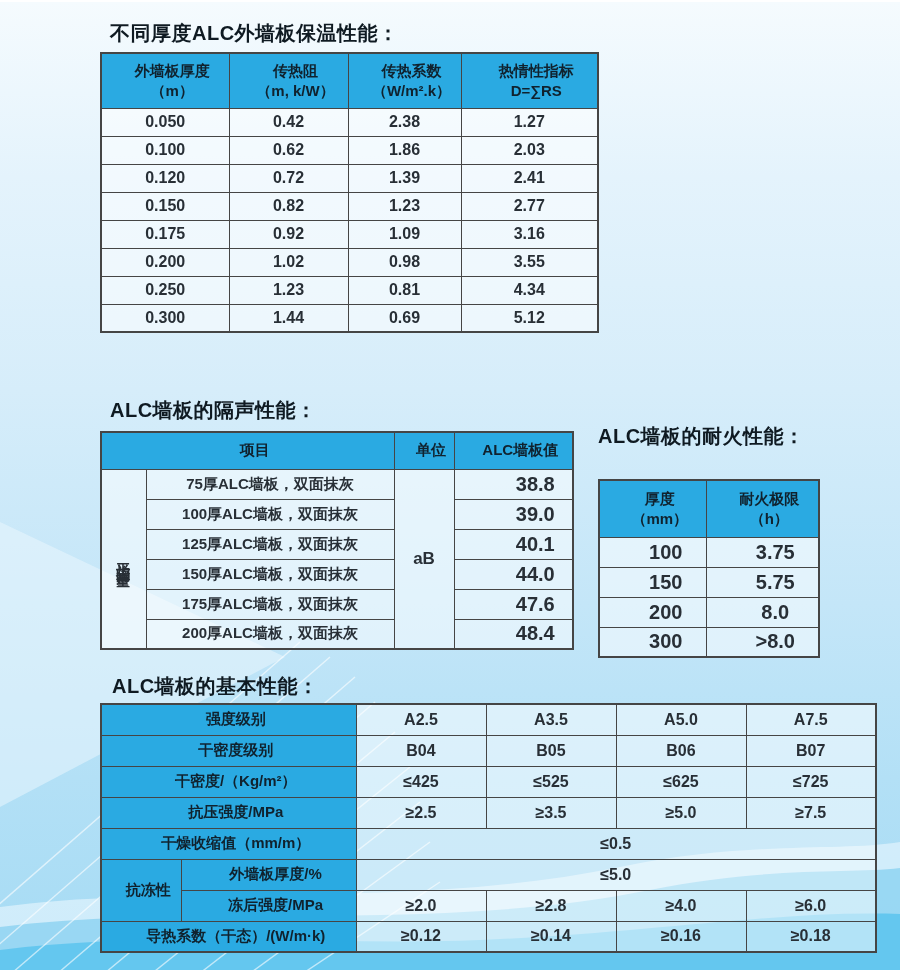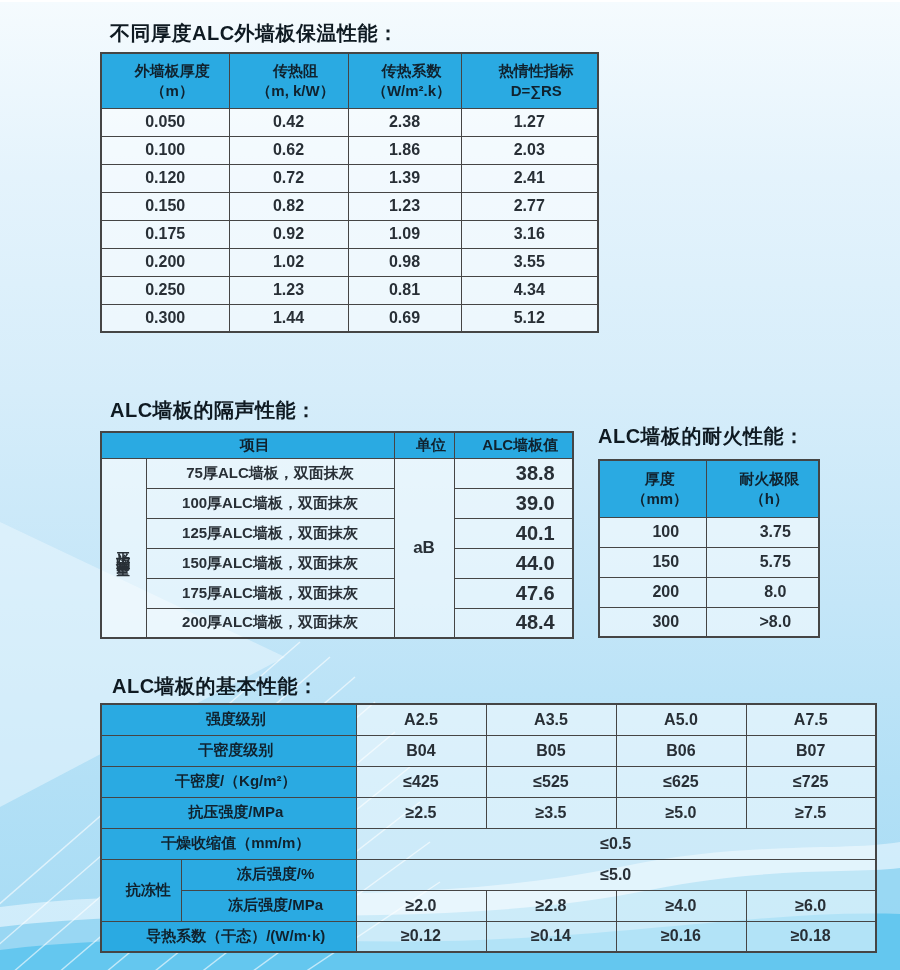--- a/index.html
+++ b/index.html
@@ -22,29 +22,29 @@
   th.hd{background:#2aaae2;color:#10222e;padding-left:16px;}
   td.lt{background:rgba(255,255,255,0.50);}
   td.lt2{background:rgba(255,255,255,0.38);}
   table{border:2px solid #454545;}
   
   #t1{left:100px;top:50px;width:497px;}
   #t1 th{height:55px;font-size:15px;line-height:1.35;}
   #t1 td{height:28px;font-size:16px;}
   
   #t2{left:100px;top:429px;width:472px;}
-  #t2 th{height:26px;font-size:15px;margin-left:19px;}
+  #t2 th{height:37px;font-size:15px;margin-left:19px;}
   #t2 td{height:30px;font-size:15px;}
   #t2 td.val{font-size:20px;padding-left:46px;}
   #t2 td.vtext{writing-mode:vertical-rl;text-orientation:upright;font-size:14px;letter-spacing:3px;padding:6px 0;}
   #t2 td.unit{font-size:17px;}
   
-  #t3{left:598px;top:457px;width:220px;}
+  #t3{left:598px;top:477px;width:220px;}
   #t3 th{height:57px;font-size:15px;line-height:1.35;}
-  #t3 td{height:30px;font-size:16px;padding-left:28px;}
+  #t3 td{height:30px;font-size:20px;padding-left:28px;}
   
   #t4{left:100px;top:701px;width:775px;}
   #t4 th{font-size:15px;}
   #t4 tr{height:31px;}
   #t4 td{font-size:16px;}
 </style>
 </head>
 <body>
 
 <div id="page">
@@ -257,21 +257,21 @@
           <td class="lt">≥3.5</td>
           <td class="lt">≥5.0</td>
           <td class="lt">≥7.5</td>
         </tr>
         <tr>
           <th class="hd" colspan="2">干燥收缩值（mm/m）</th>
           <td class="lt2" colspan="4">≤0.5</td>
         </tr>
         <tr>
           <th class="hd" rowspan="2">抗冻性</th>
-          <th class="hd" colspan="1">冻后强度/%</th>
+          <th class="hd" colspan="1">外墙板厚度/%</th>
           <td class="lt2" colspan="4">≤5.0</td>
         </tr>
         <tr>
           <th class="hd" colspan="1">冻后强度/MPa</th>
           <td class="lt">≥2.0</td>
           <td class="lt">≥2.8</td>
           <td class="lt">≥4.0</td>
           <td class="lt">≥6.0</td>
         </tr>
         <tr>

